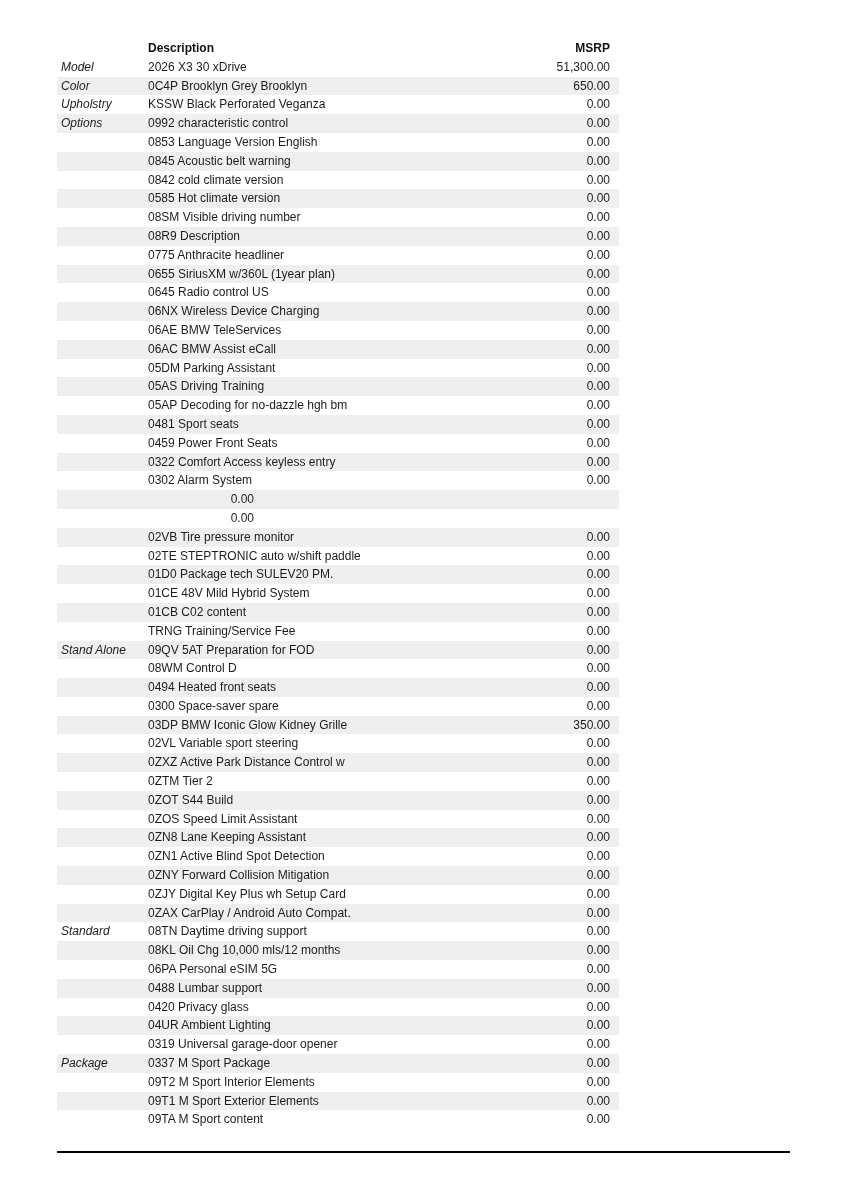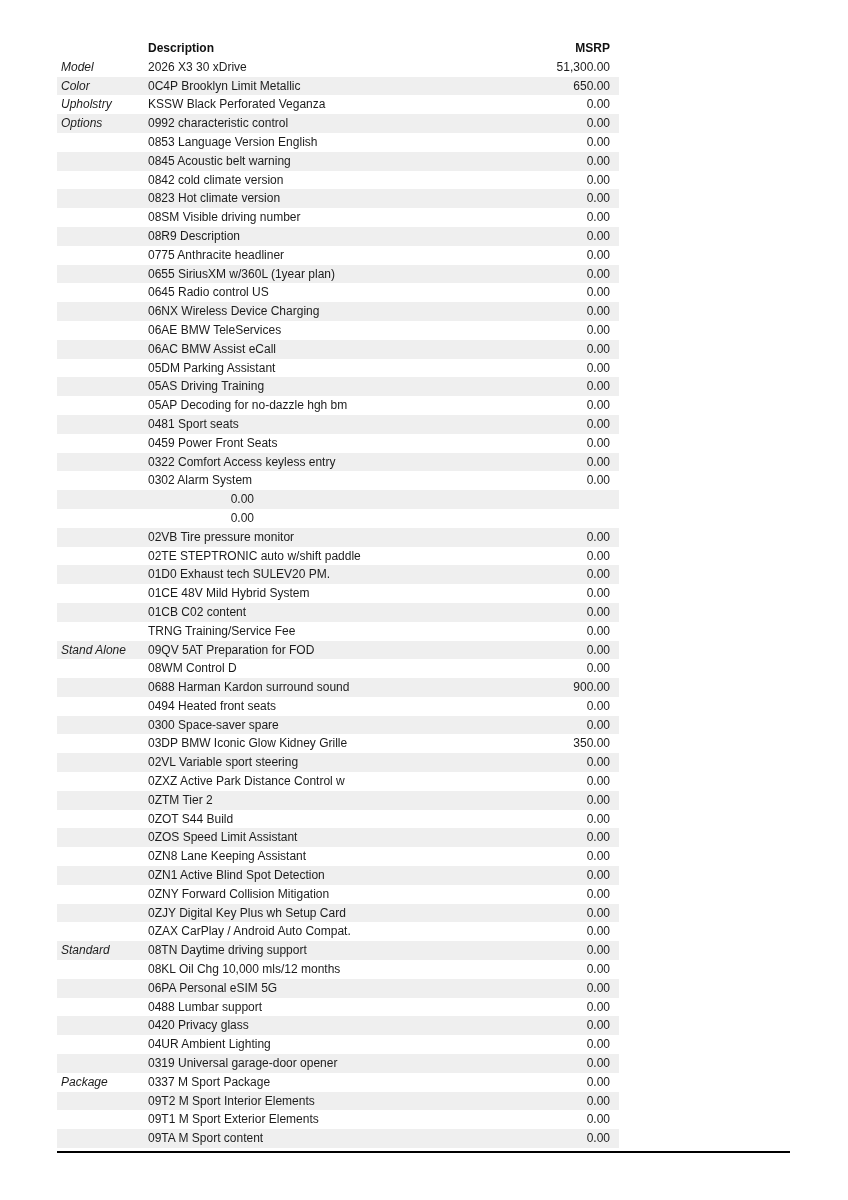--- a/index.html
+++ b/index.html
@@ -79,21 +79,21 @@
       <div class="cell-msrp header-bold">MSRP</div>
     </div>
     <div class="table-body">
         <div class="row">
           <div class="cell-cat">Model</div>
           <div class="cell-desc">2026 X3 30 xDrive</div>
           <div class="cell-msrp">51,300.00</div>
         </div>
         <div class="row">
           <div class="cell-cat">Color</div>
-          <div class="cell-desc">0C4P Brooklyn Limit Metallic</div>
+          <div class="cell-desc">0C4P Brooklyn Grey Brooklyn</div>
           <div class="cell-msrp">650.00</div>
         </div>
         <div class="row">
           <div class="cell-cat">Upholstry</div>
           <div class="cell-desc">KSSW Black Perforated Veganza</div>
           <div class="cell-msrp">0.00</div>
         </div>
         <div class="row">
           <div class="cell-cat">Options</div>
           <div class="cell-desc">0992 characteristic control</div>
@@ -109,21 +109,21 @@
           <div class="cell-desc">0845 Acoustic belt warning</div>
           <div class="cell-msrp">0.00</div>
         </div>
         <div class="row">
           <div class="cell-cat"></div>
           <div class="cell-desc">0842 cold climate version</div>
           <div class="cell-msrp">0.00</div>
         </div>
         <div class="row">
           <div class="cell-cat"></div>
-          <div class="cell-desc">0823 Hot climate version</div>
+          <div class="cell-desc">0585 Hot climate version</div>
           <div class="cell-msrp">0.00</div>
         </div>
         <div class="row">
           <div class="cell-cat"></div>
           <div class="cell-desc">08SM Visible driving number</div>
           <div class="cell-msrp">0.00</div>
         </div>
         <div class="row">
           <div class="cell-cat"></div>
           <div class="cell-desc">08R9 Description</div>
@@ -207,21 +207,21 @@
           <div class="cell-desc">02VB Tire pressure monitor</div>
           <div class="cell-msrp">0.00</div>
         </div>
         <div class="row">
           <div class="cell-cat"></div>
           <div class="cell-desc">02TE STEPTRONIC auto w/shift paddle</div>
           <div class="cell-msrp">0.00</div>
         </div>
         <div class="row">
           <div class="cell-cat"></div>
-          <div class="cell-desc">01D0 Exhaust tech SULEV20 PM.</div>
+          <div class="cell-desc">01D0 Package tech SULEV20 PM.</div>
           <div class="cell-msrp">0.00</div>
         </div>
         <div class="row">
           <div class="cell-cat"></div>
           <div class="cell-desc">01CE 48V Mild Hybrid System</div>
           <div class="cell-msrp">0.00</div>
         </div>
         <div class="row">
           <div class="cell-cat"></div>
           <div class="cell-desc">01CB C02 content</div>
@@ -234,25 +234,20 @@
         </div>
         <div class="row">
           <div class="cell-cat">Stand Alone</div>
           <div class="cell-desc">09QV 5AT Preparation for FOD</div>
           <div class="cell-msrp">0.00</div>
         </div>
         <div class="row">
           <div class="cell-cat"></div>
           <div class="cell-desc">08WM Control D</div>
           <div class="cell-msrp">0.00</div>
-        </div>
-        <div class="row">
-          <div class="cell-cat"></div>
-          <div class="cell-desc">0688 Harman Kardon surround sound</div>
-          <div class="cell-msrp">900.00</div>
         </div>
         <div class="row">
           <div class="cell-cat"></div>
           <div class="cell-desc">0494 Heated front seats</div>
           <div class="cell-msrp">0.00</div>
         </div>
         <div class="row">
           <div class="cell-cat"></div>
           <div class="cell-desc">0300 Space-saver spare</div>
           <div class="cell-msrp">0.00</div>

